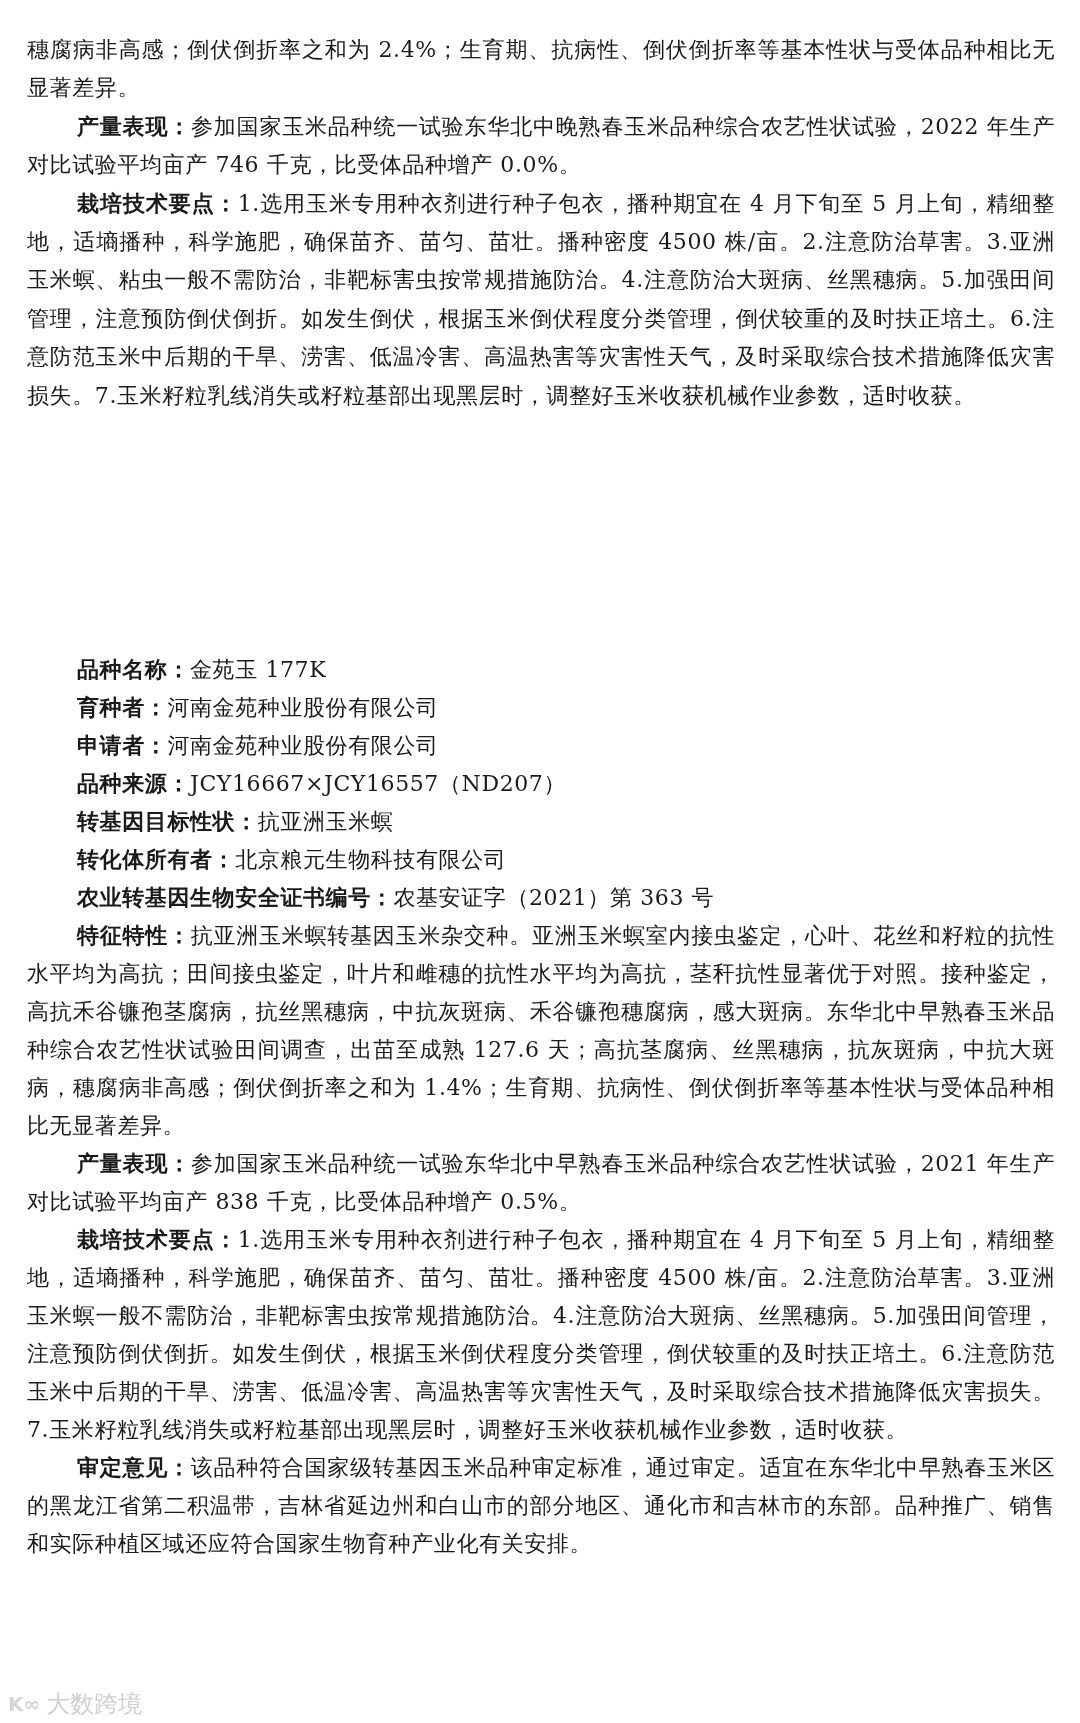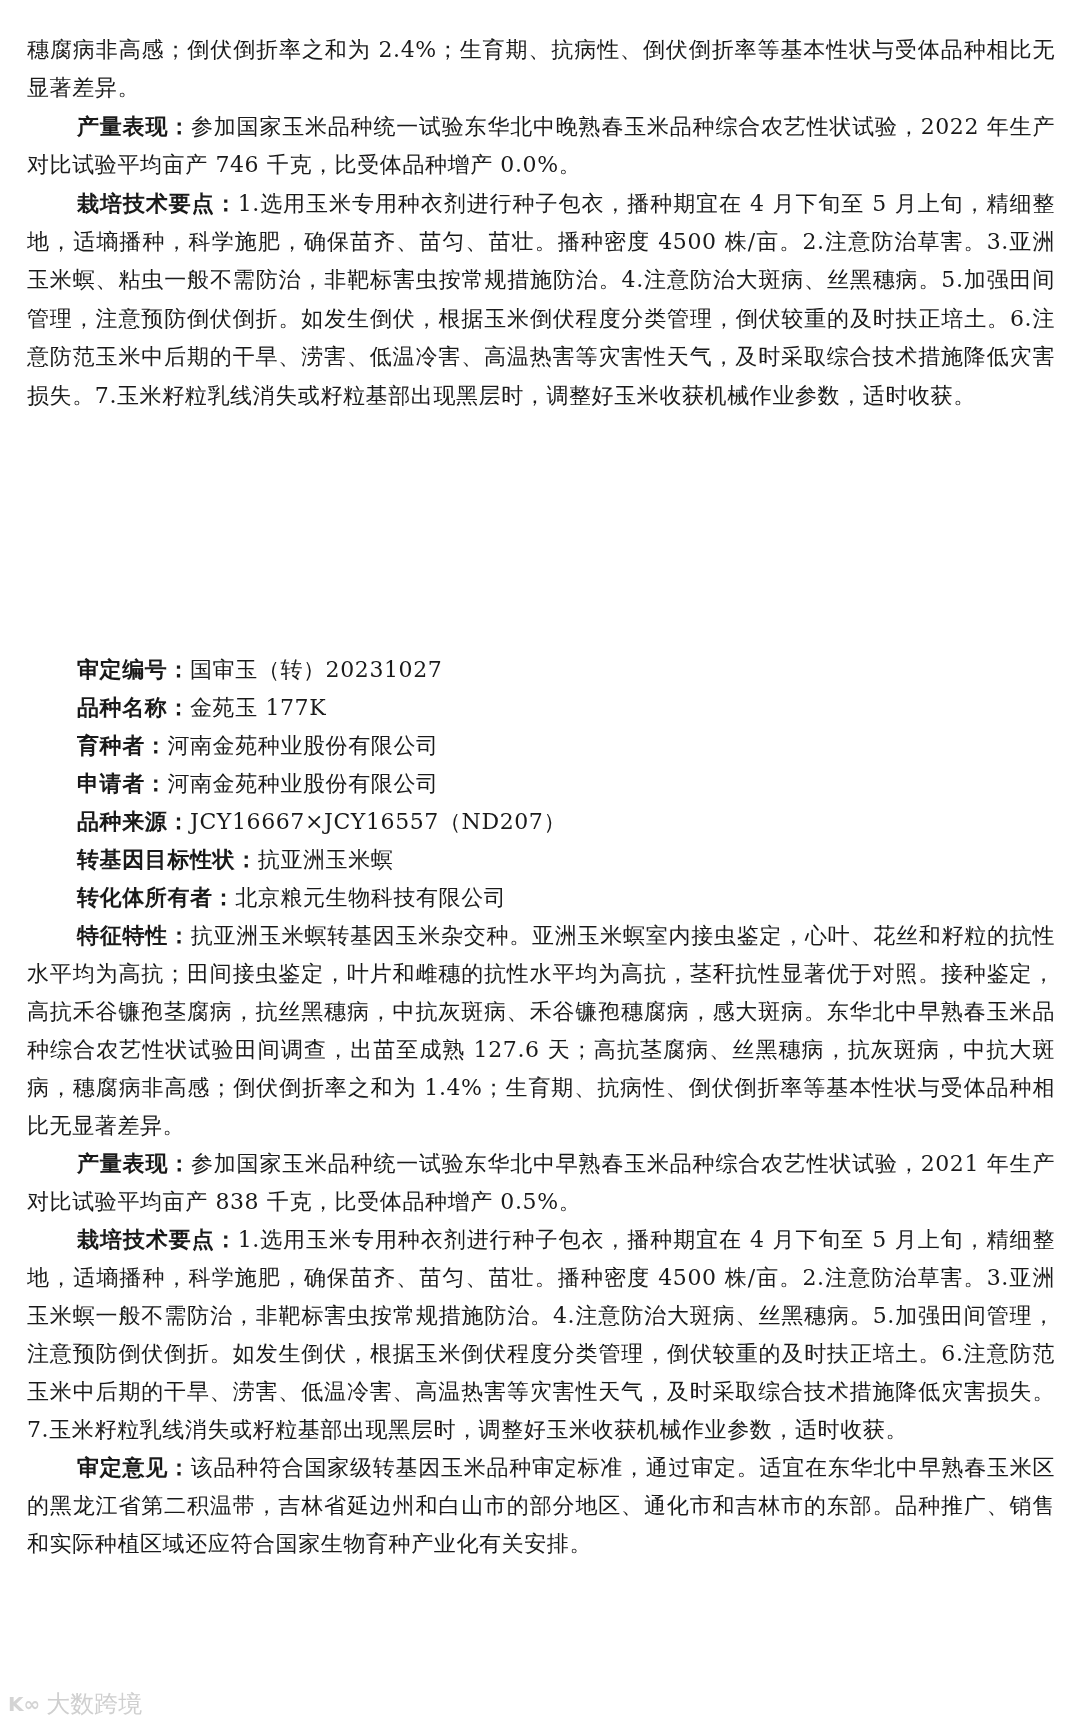--- a/index.html
+++ b/index.html
@@ -19,27 +19,27 @@
 </head>
 <body>
 
 <div class="page">
   <p class="p">穗腐病非高感；倒伏倒折率之和为 2.4%；生育期、抗病性、倒伏倒折率等基本性状与受体品种相比无显著差异。</p>
   <p class="p ind"><span class="lab">产量表现：</span><span>参加国家玉米品种统一试验东华北中晚熟春玉米品种综合农艺性状试验，2022 年生产对比试验平均亩产 746 千克，比受体品种增产 0.0%。</span></p>
   <p class="p ind"><span class="lab">栽培技术要点：</span><span>1.选用玉米专用种衣剂进行种子包衣，播种期宜在 4 月下旬至 5 月上旬，精细整地，适墒播种，科学施肥，确保苗齐、苗匀、苗壮。播种密度 4500 株/亩。2.注意防治草害。3.亚洲玉米螟、粘虫一般不需防治，非靶标害虫按常规措施防治。4.注意防治大斑病、丝黑穗病。5.加强田间管理，注意预防倒伏倒折。如发生倒伏，根据玉米倒伏程度分类管理，倒伏较重的及时扶正培土。6.注意防范玉米中后期的干旱、涝害、低温冷害、高温热害等灾害性天气，及时采取综合技术措施降低灾害损失。7.玉米籽粒乳线消失或籽粒基部出现黑层时，调整好玉米收获机械作业参数，适时收获。</span></p>
 </div>
 
 <div class="sec2">
-  <p class="p field"><span class="lab">审定编号：</span><span>国审玉（转）20231027</span></p>
   <p class="p field"><span class="lab">品种名称：</span><span>金苑玉 177K</span></p>
   <p class="p field"><span class="lab">育种者：</span><span>河南金苑种业股份有限公司</span></p>
   <p class="p field"><span class="lab">申请者：</span><span>河南金苑种业股份有限公司</span></p>
   <p class="p field"><span class="lab">品种来源：</span><span>JCY16667×JCY16557（ND207）</span></p>
   <p class="p field"><span class="lab">转基因目标性状：</span><span>抗亚洲玉米螟</span></p>
   <p class="p field"><span class="lab">转化体所有者：</span><span>北京粮元生物科技有限公司</span></p>
+  <p class="p field"><span class="lab">农业转基因生物安全证书编号：</span><span>农基安证字（2021）第 363 号</span></p>
   <p class="p ind"><span class="lab">特征特性：</span><span>抗亚洲玉米螟转基因玉米杂交种。亚洲玉米螟室内接虫鉴定，心叶、花丝和籽粒的抗性水平均为高抗；田间接虫鉴定，叶片和雌穗的抗性水平均为高抗，茎秆抗性显著优于对照。接种鉴定，高抗禾谷镰孢茎腐病，抗丝黑穗病，中抗灰斑病、禾谷镰孢穗腐病，感大斑病。东华北中早熟春玉米品种综合农艺性状试验田间调查，出苗至成熟 127.6 天；高抗茎腐病、丝黑穗病，抗灰斑病，中抗大斑病，穗腐病非高感；倒伏倒折率之和为 1.4%；生育期、抗病性、倒伏倒折率等基本性状与受体品种相比无显著差异。</span></p>
   <p class="p ind"><span class="lab">产量表现：</span><span>参加国家玉米品种统一试验东华北中早熟春玉米品种综合农艺性状试验，2021 年生产对比试验平均亩产 838 千克，比受体品种增产 0.5%。</span></p>
   <p class="p ind"><span class="lab">栽培技术要点：</span><span>1.选用玉米专用种衣剂进行种子包衣，播种期宜在 4 月下旬至 5 月上旬，精细整地，适墒播种，科学施肥，确保苗齐、苗匀、苗壮。播种密度 4500 株/亩。2.注意防治草害。3.亚洲玉米螟一般不需防治，非靶标害虫按常规措施防治。4.注意防治大斑病、丝黑穗病。5.加强田间管理，注意预防倒伏倒折。如发生倒伏，根据玉米倒伏程度分类管理，倒伏较重的及时扶正培土。6.注意防范玉米中后期的干旱、涝害、低温冷害、高温热害等灾害性天气，及时采取综合技术措施降低灾害损失。7.玉米籽粒乳线消失或籽粒基部出现黑层时，调整好玉米收获机械作业参数，适时收获。</span></p>
   <p class="p ind"><span class="lab">审定意见：</span><span>该品种符合国家级转基因玉米品种审定标准，通过审定。适宜在东华北中早熟春玉米区的黑龙江省第二积温带，吉林省延边州和白山市的部分地区、通化市和吉林市的东部。品种推广、销售和实际种植区域还应符合国家生物育种产业化有关安排。</span></p>
 </div>
 
 <div class="watermark">
   <span class="wm-logo">K∞</span>
   <span>大数跨境</span>
 </div>

